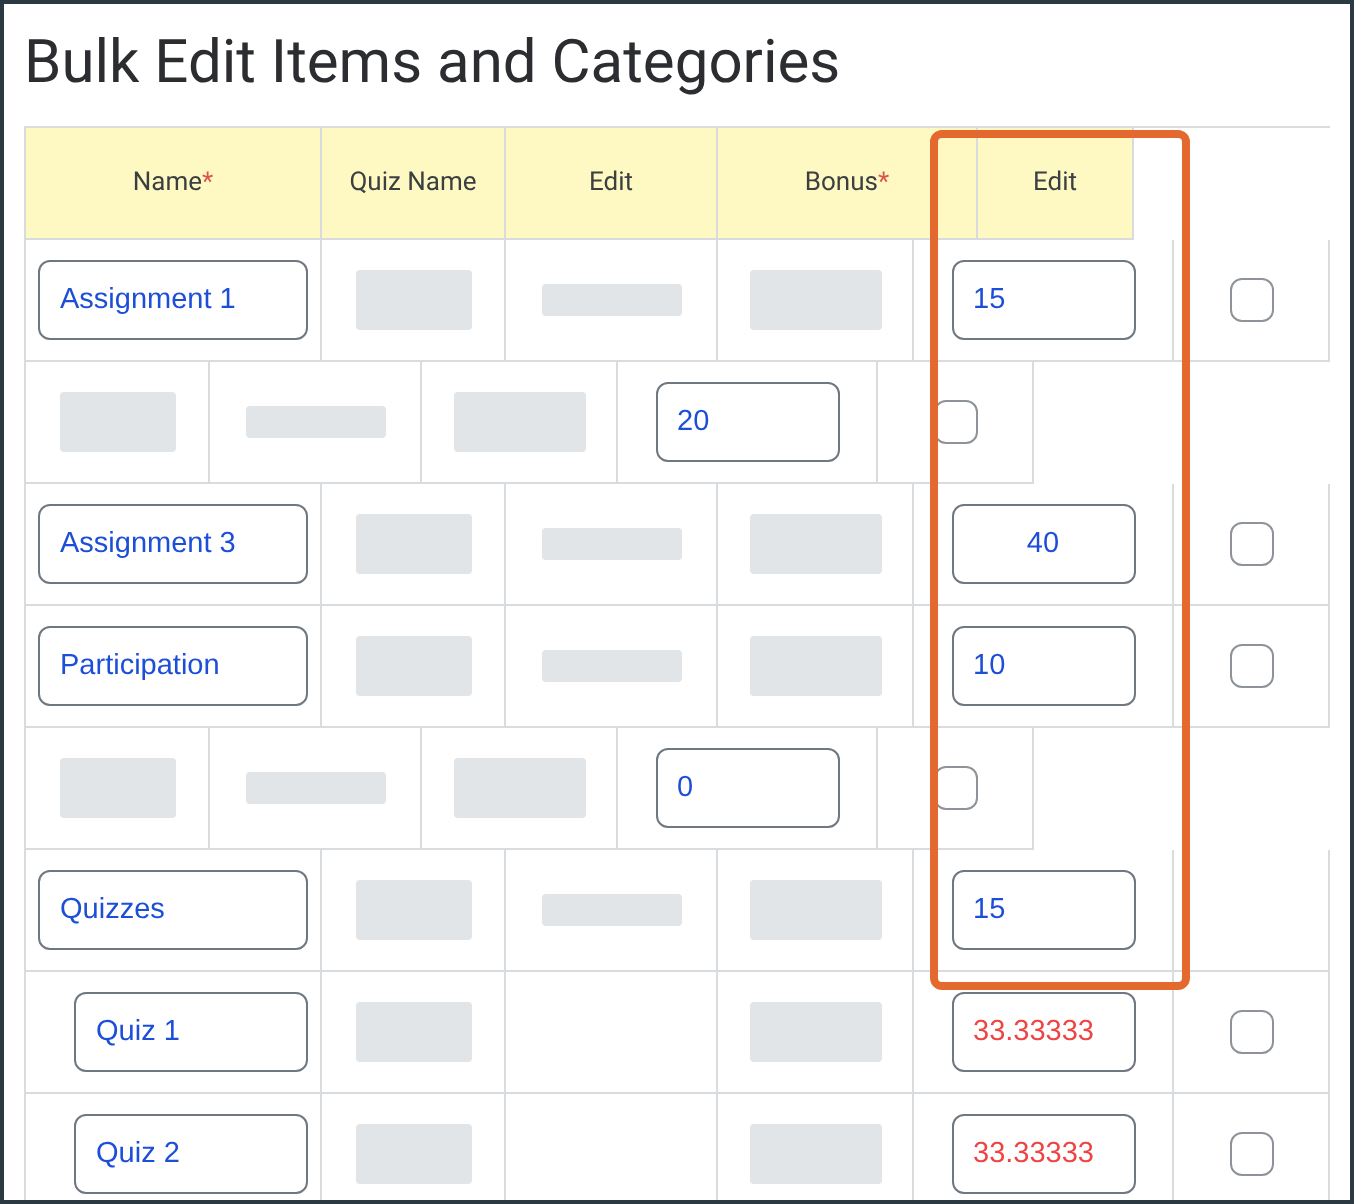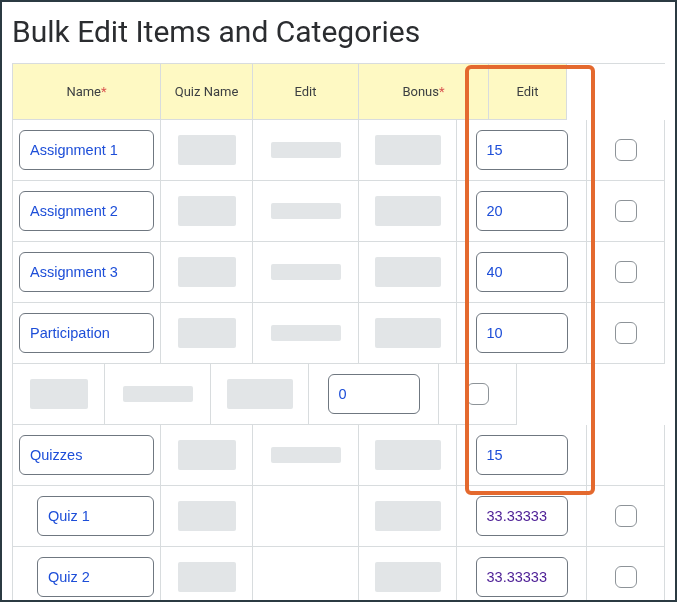--- a/index.html
+++ b/index.html
@@ -66,21 +66,21 @@
     width: 100%;
     height: 40px;
     border: 1px solid #6f7780;
     border-radius: 6px;
     padding: 0 10px;
     font-size: 14.5px;
     color: #1d4ed8;
     background: #fff;
   }
   .weight-input.disabled {
-    color: #4c1d95;
+    color: #ef4444;
   }
   .name-cell-inner {
     width: 100%;
   }
   .indent .name-cell-inner { padding-left: 18px; }
   .indent .name-input { width: calc(100% - 0px); }
 
   .skeleton {
     background: #e2e5e7;
     border-radius: 2px;
@@ -147,23 +147,20 @@
             <div class="skeleton sk-points"></div>
           </div>
           <div class="cell col-weight">
             <input class="weight-input" value="15" style="width: 92px;">
           </div>
           <div class="cell col-bonus">
             <div class="checkbox"></div>
           </div>
         </div>
         <div class="row">
-          <div class="cell col-name">
-            <div class="name-cell-inner"><input class="name-input" value="Assignment 2" style=""></div>
-          </div>
           <div class="cell col-short">
             <div class="skeleton sk-short"></div>
           </div>
           <div class="cell col-type">
             <div class="skeleton sk-type"></div>
           </div>
           <div class="cell col-points">
             <div class="skeleton sk-points"></div>
           </div>
           <div class="cell col-weight">
@@ -180,21 +177,21 @@
           <div class="cell col-short">
             <div class="skeleton sk-short"></div>
           </div>
           <div class="cell col-type">
             <div class="skeleton sk-type"></div>
           </div>
           <div class="cell col-points">
             <div class="skeleton sk-points"></div>
           </div>
           <div class="cell col-weight">
-            <input class="weight-input" value="40" style="width: 92px;">
+            <input class="weight-input" value="40" style="width: 92px; text-align: center;">
           </div>
           <div class="cell col-bonus">
             <div class="checkbox"></div>
           </div>
         </div>
         <div class="row">
           <div class="cell col-name">
             <div class="name-cell-inner"><input class="name-input" value="Participation" style=""></div>
           </div>
           <div class="cell col-short">

